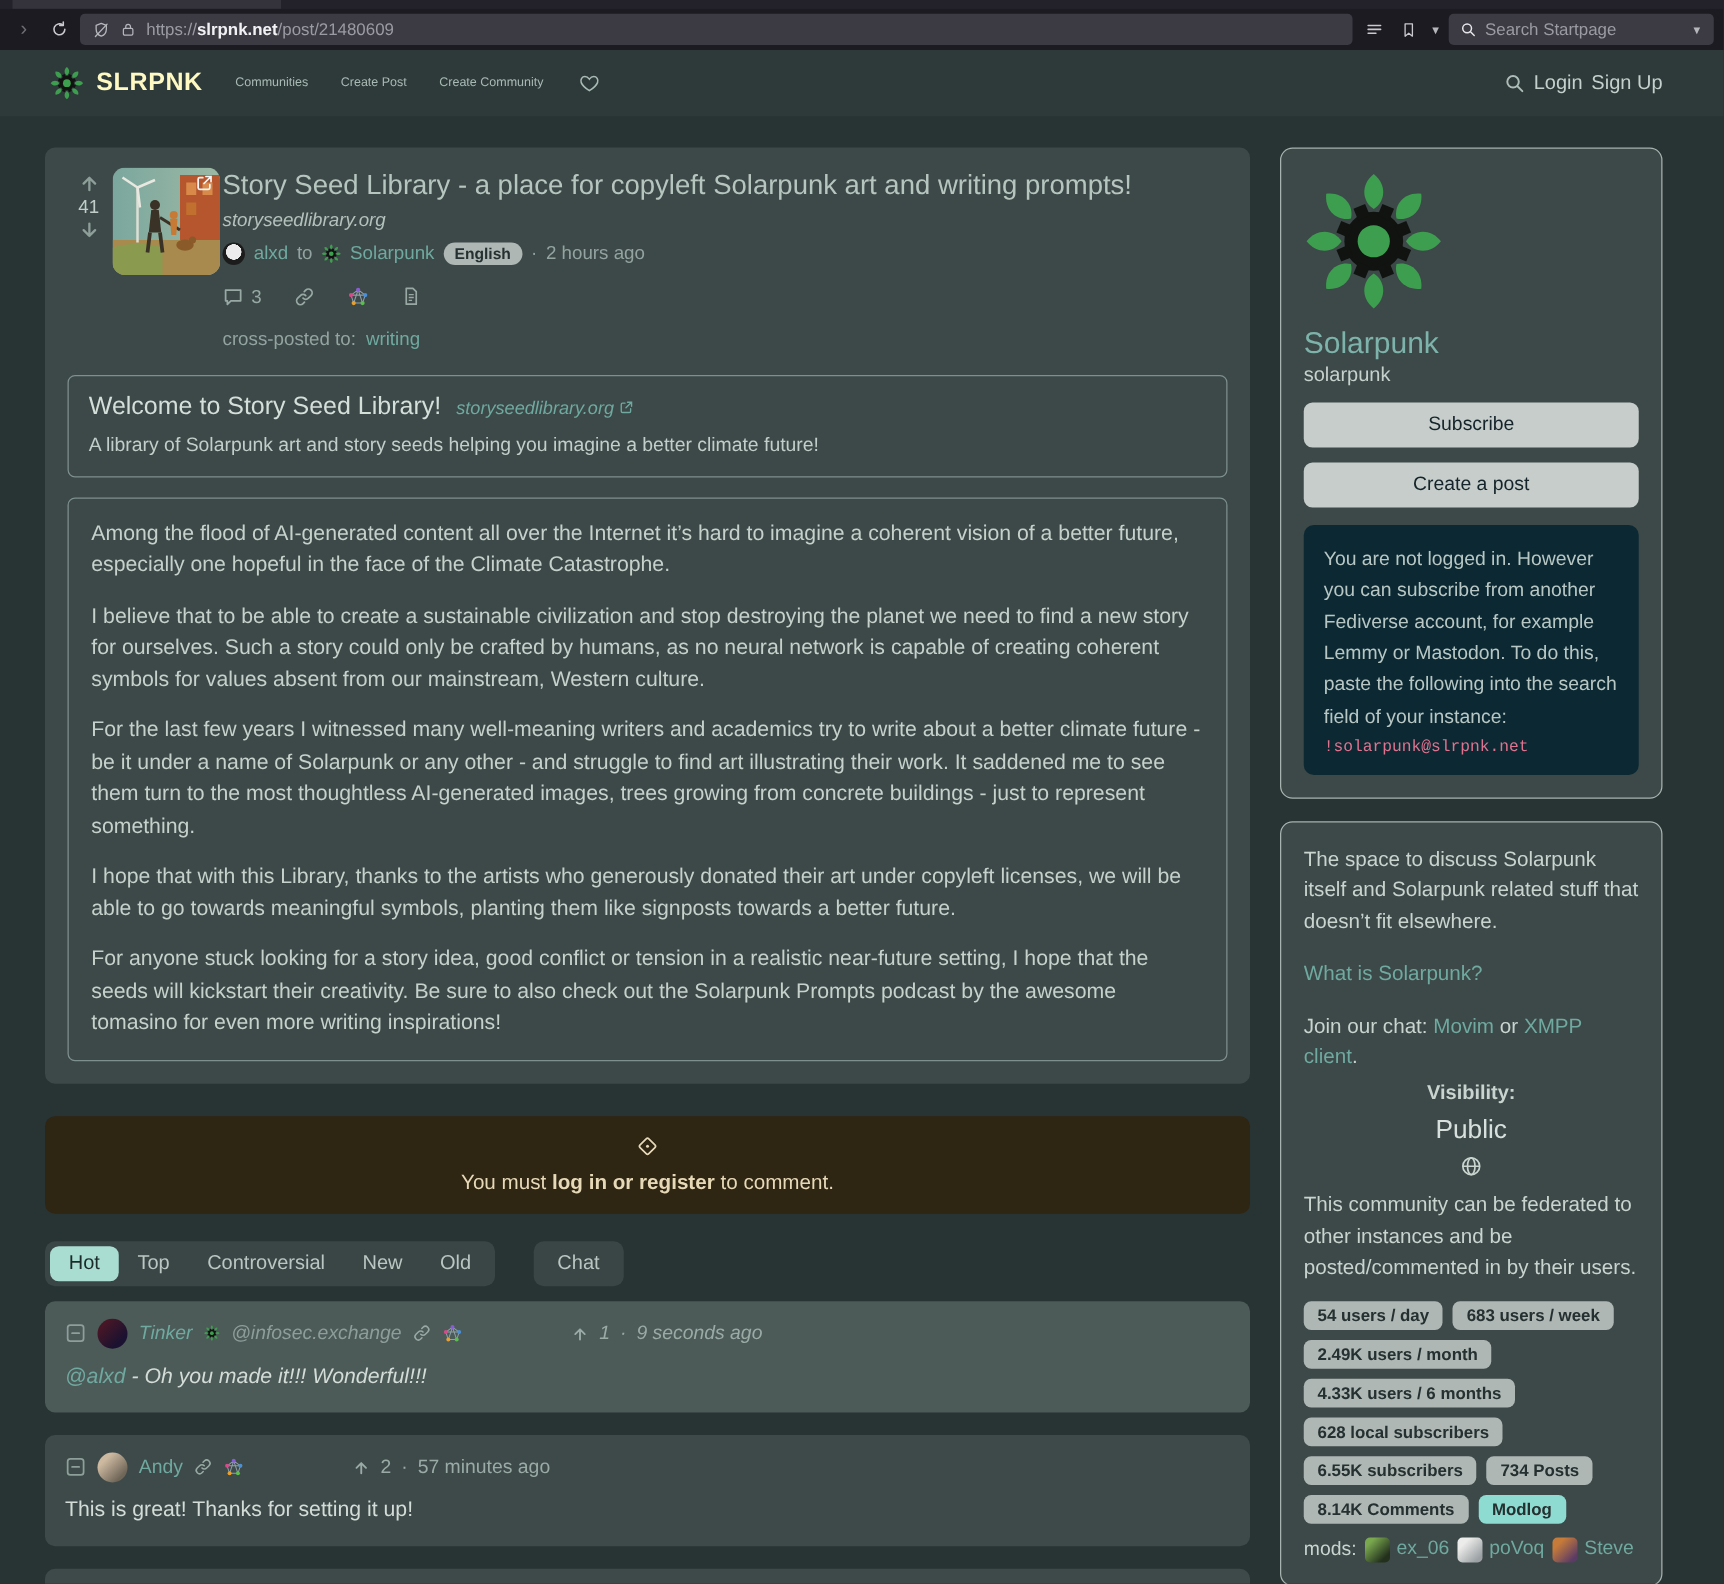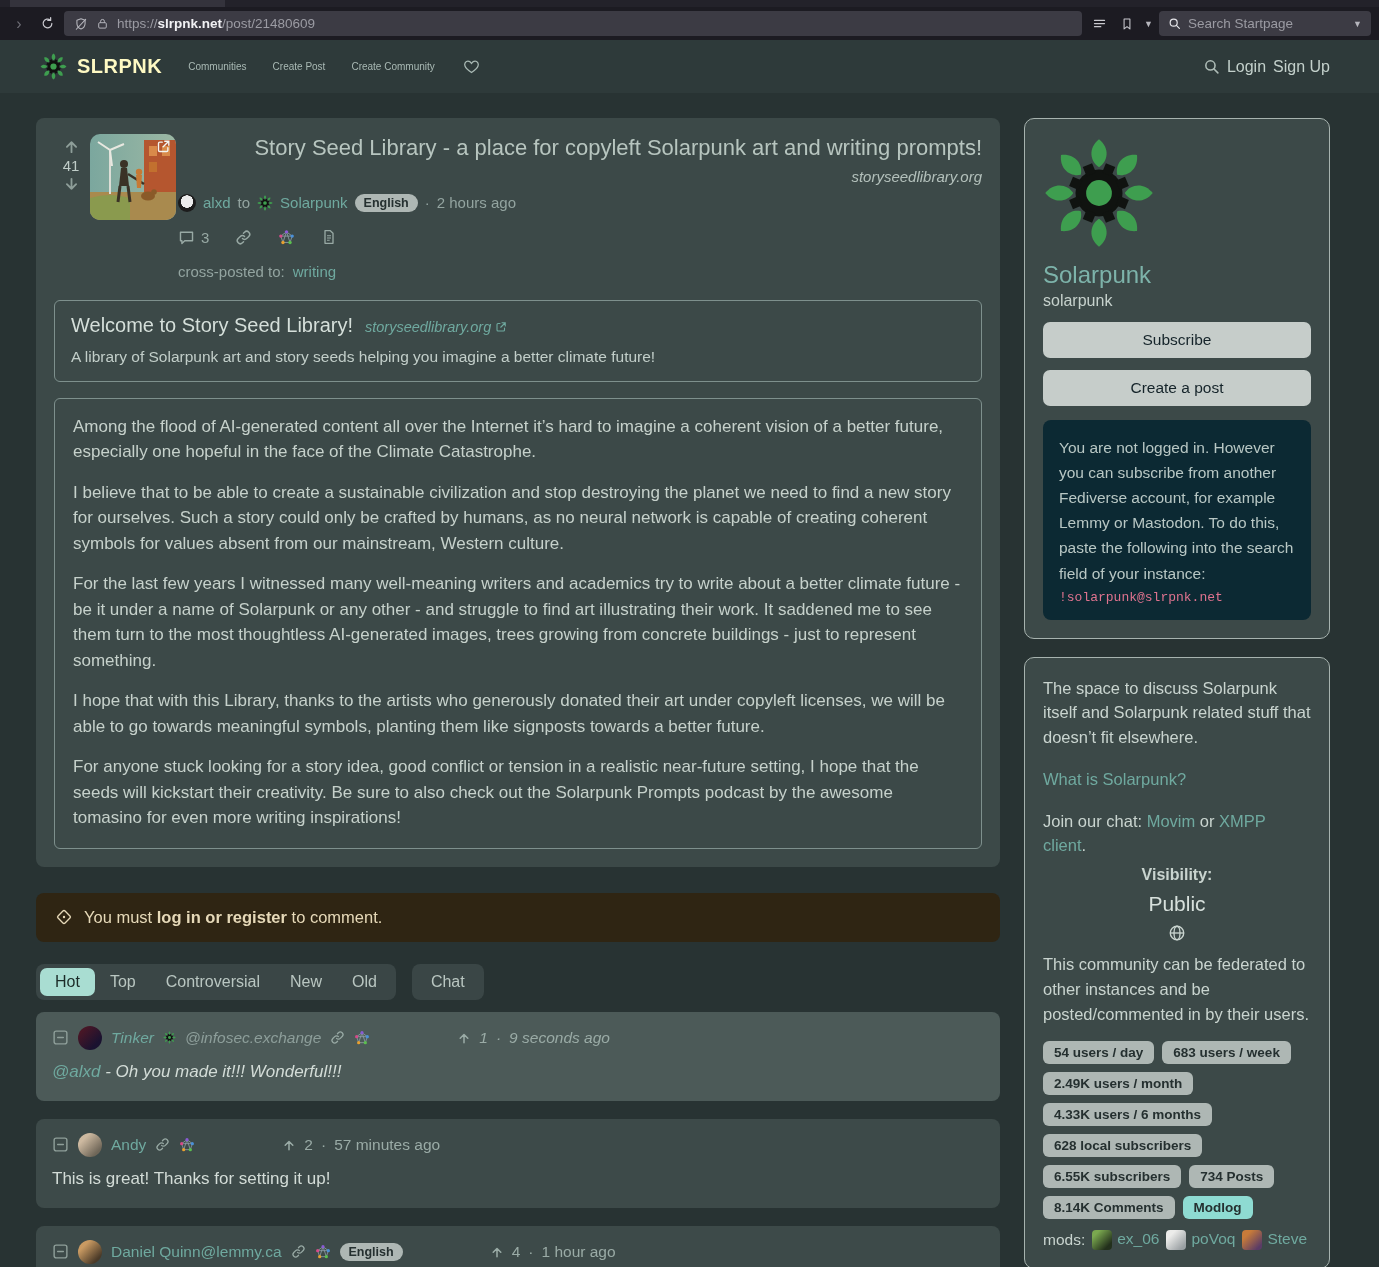--- a/index.html
+++ b/index.html
@@ -28,21 +28,21 @@
   .nav-right { display:flex; align-items:center; gap:7px; color:#c3d0cb; font-size:16px; }
 
   
   .content { display:flex; gap:24px; padding:25px 49px 40px 36px; align-items:flex-start; }
   .main-col { width:964px; flex:0 0 964px; }
   .side-col { width:306px; flex:0 0 306px; }
   .card { background:#3c4948; border-radius:8px; }
 
   
   .post-card { padding:16px 18px 18px; }
-  .post-head { display:flex; gap:2px;text-align:right; }
+  .post-head { display:flex; gap:2px; }
   .votes { width:34px; display:flex; flex-direction:column; align-items:center; gap:2px; color:#8e9e99; padding-top:4px; }
   .votes .score { color:#c0cdc8; font-size:15px; }
   .thumb { width:86px; height:86px; border-radius:10px; overflow:hidden; position:relative; flex:0 0 86px; }
   .thumb svg { display:block; }
   .thumb .ext { position:absolute; top:5px; right:5px; color:#f2f5f3; }
   .post-title-block { flex:1; min-width:0; }
   .post-title { font-size:22px; color:#b7c5bf; line-height:1.25; }
   .post-domain { font-style:italic; font-size:15px; color:#b3c0bb; margin-top:6px; }
   .post-meta { display:flex; align-items:center; gap:7px; margin-top:9px; font-size:15px; color:#93a4a0; }
   .avatar { border-radius:50%; flex:0 0 auto; }
@@ -59,25 +59,25 @@
   .embed-title-row { display:flex; align-items:baseline; gap:12px; }
   .embed-title { font-size:20px; color:#d5dfda; }
   .embed-link { font-style:italic; font-size:14.5px; }
   .embed-desc { margin-top:11px; font-size:15.5px; color:#c2cec9; }
 
   .body-box { margin-top:16px; border:1px solid #7e908d; border-radius:6px; padding:15px 18px 17px; }
   .body-box p { font-size:17px; line-height:1.5; color:#c6d1cb; margin-top:15px; }
   .body-box p:first-child { margin-top:0; }
 
   
-  .banner { margin-top:26px; background:#2f2513; border-radius:8px; padding:15px 19px; display:flex; align-items:center; gap:11px; color:#e6d9b8; font-size:16.5px; }
+  .banner { margin-top:26px; background:#2f2513; border-radius:8px; padding:15px 19px; display:flex; align-items:center; gap:11px; color:#e6d9b8; font-size:16.5px;flex-direction:column; }
   .banner b { font-weight:bold; }
 
   
-  .tabs-row { margin-top:22px; display:flex; gap:16px; }
+  .tabs-row { margin-top:22px; display:flex; gap:31px; }
   .tab-group { background:#3a4646; border-radius:8px; padding:4px; display:flex; align-items:center; }
   .tab { padding:5px 15px; font-size:16px; color:#b9c6c1; border-radius:7px; }
   .tab.active { background:#a9ddd2; color:#1c2b28; }
 
   
   .comment { margin-top:18px; padding:14px 16px 19px; border-radius:8px; background:#3d4a49; }
   .comment.first { margin-top:12px;font-style:italic; }
   .comment.highlight { background:#4c5a58; }
   .c-meta { display:flex; align-items:center; gap:9px; font-size:15.5px; color:#93a4a0; }
   .collapse-btn { color:#8e9e99; display:flex; }

